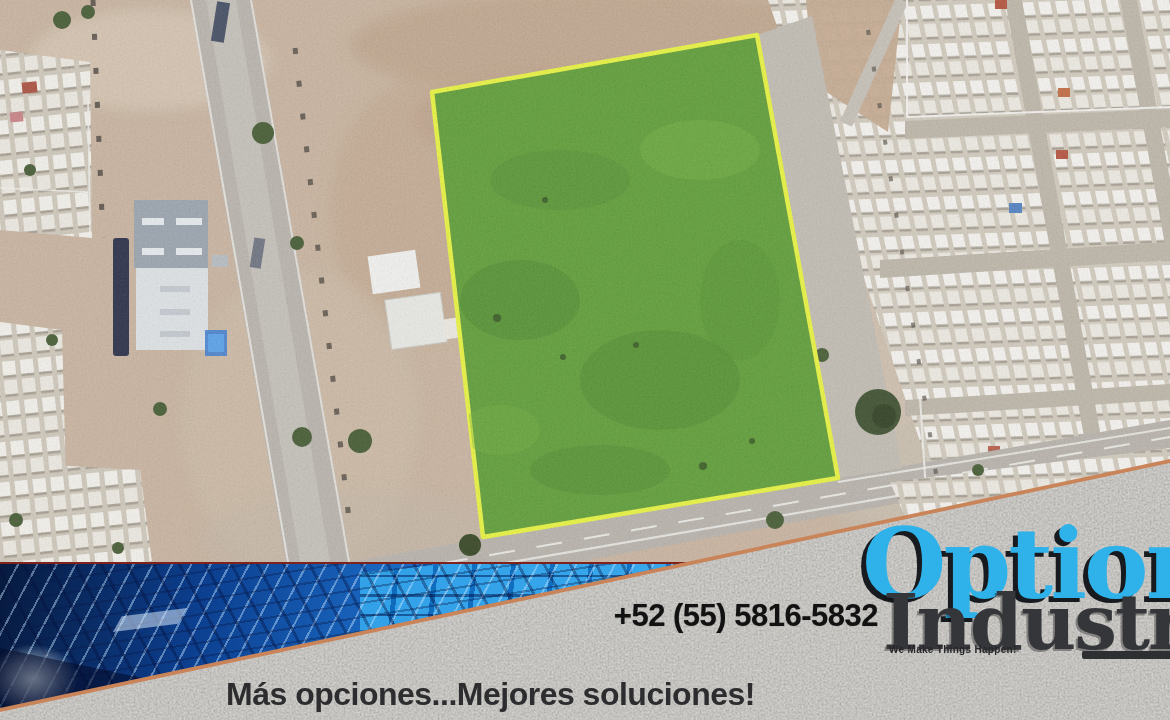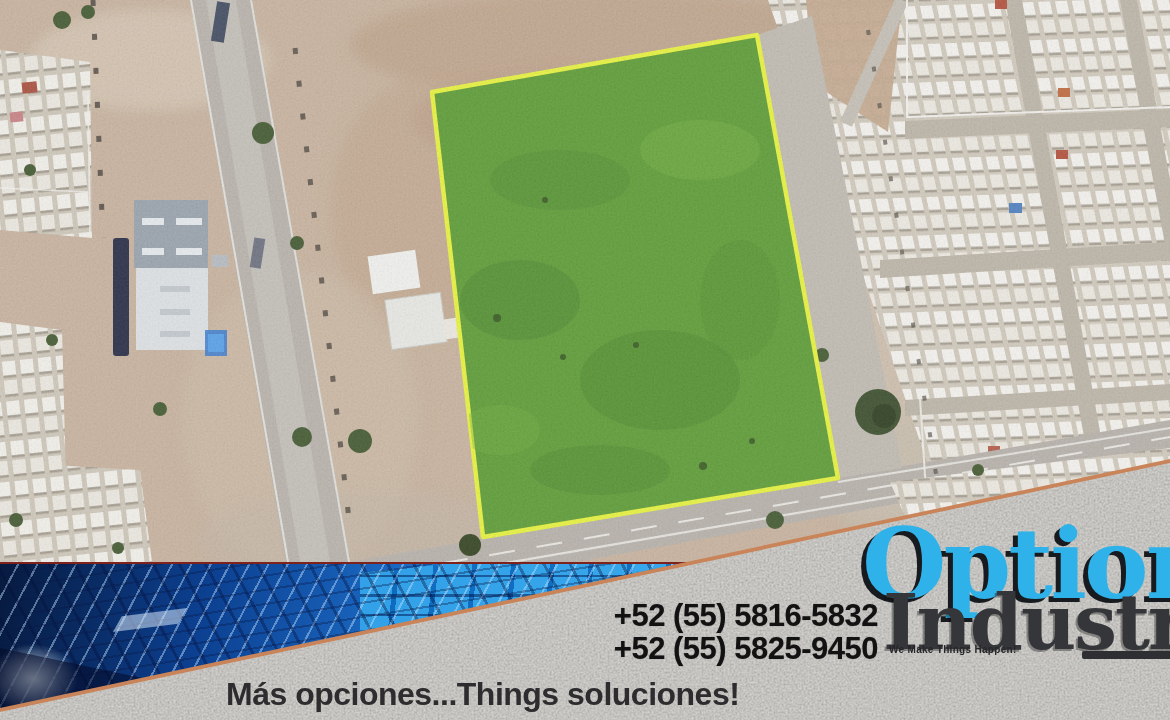--- a/index.html
+++ b/index.html
@@ -255,23 +255,22 @@
         <feComponentTransfer>
             <feFuncA type="linear" slope="0" intercept="1"></feFuncA>
           </feComponentTransfer>
       </filter>
       <rect width="1170" height="720" filter="url(#granNoise)" opacity="0.45"></rect>
     </svg>
   </div>
 
   <div class="phones">
     <div>+52 (55) 5816-5832</div>
-    <div>+52 (55) 5825-9450</div>
   </div>
 
   <div class="logo-options">Options</div>
   <div class="logo-industry">Industry</div>
   <div class="logo-tagline">We Make Things Happen!</div>
   <div class="logo-underline"></div>
 
-  <div class="slogan">Más opciones...Things soluciones!</div>
+  <div class="slogan">Más opciones...Mejores soluciones!</div>
 
 </div>
 
 </body></html>

